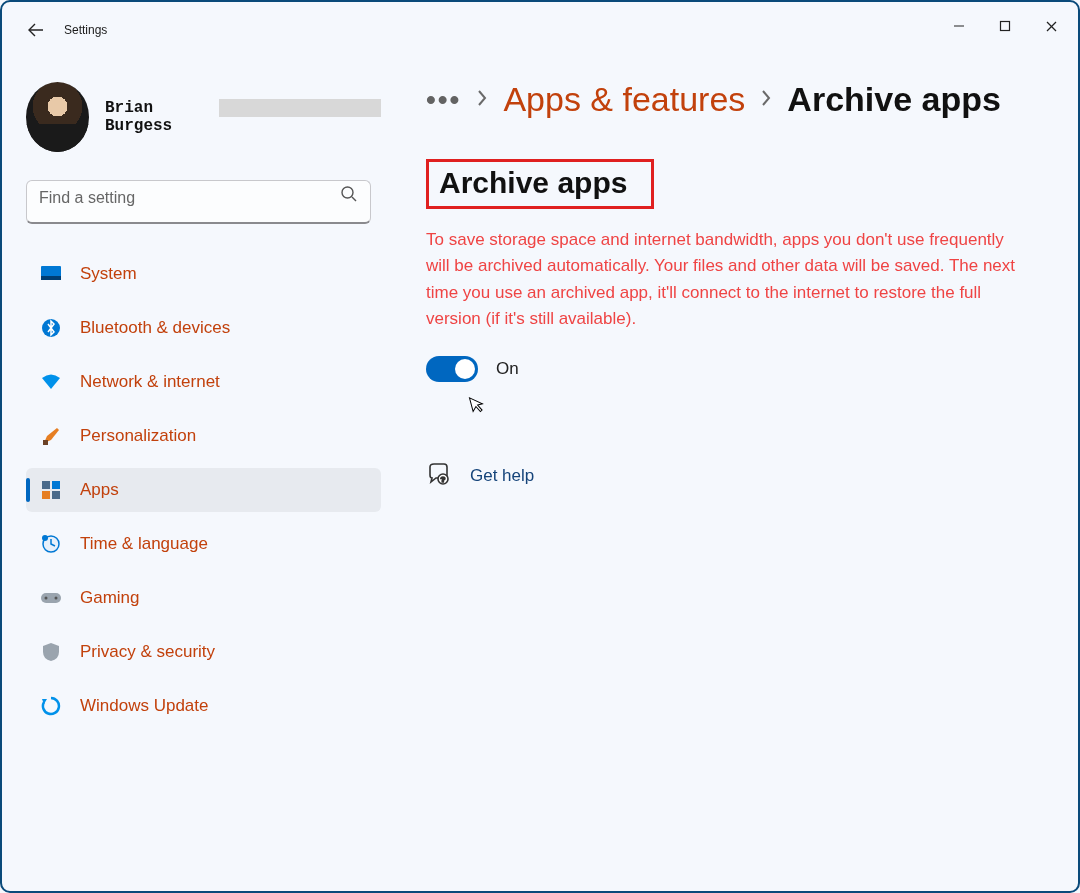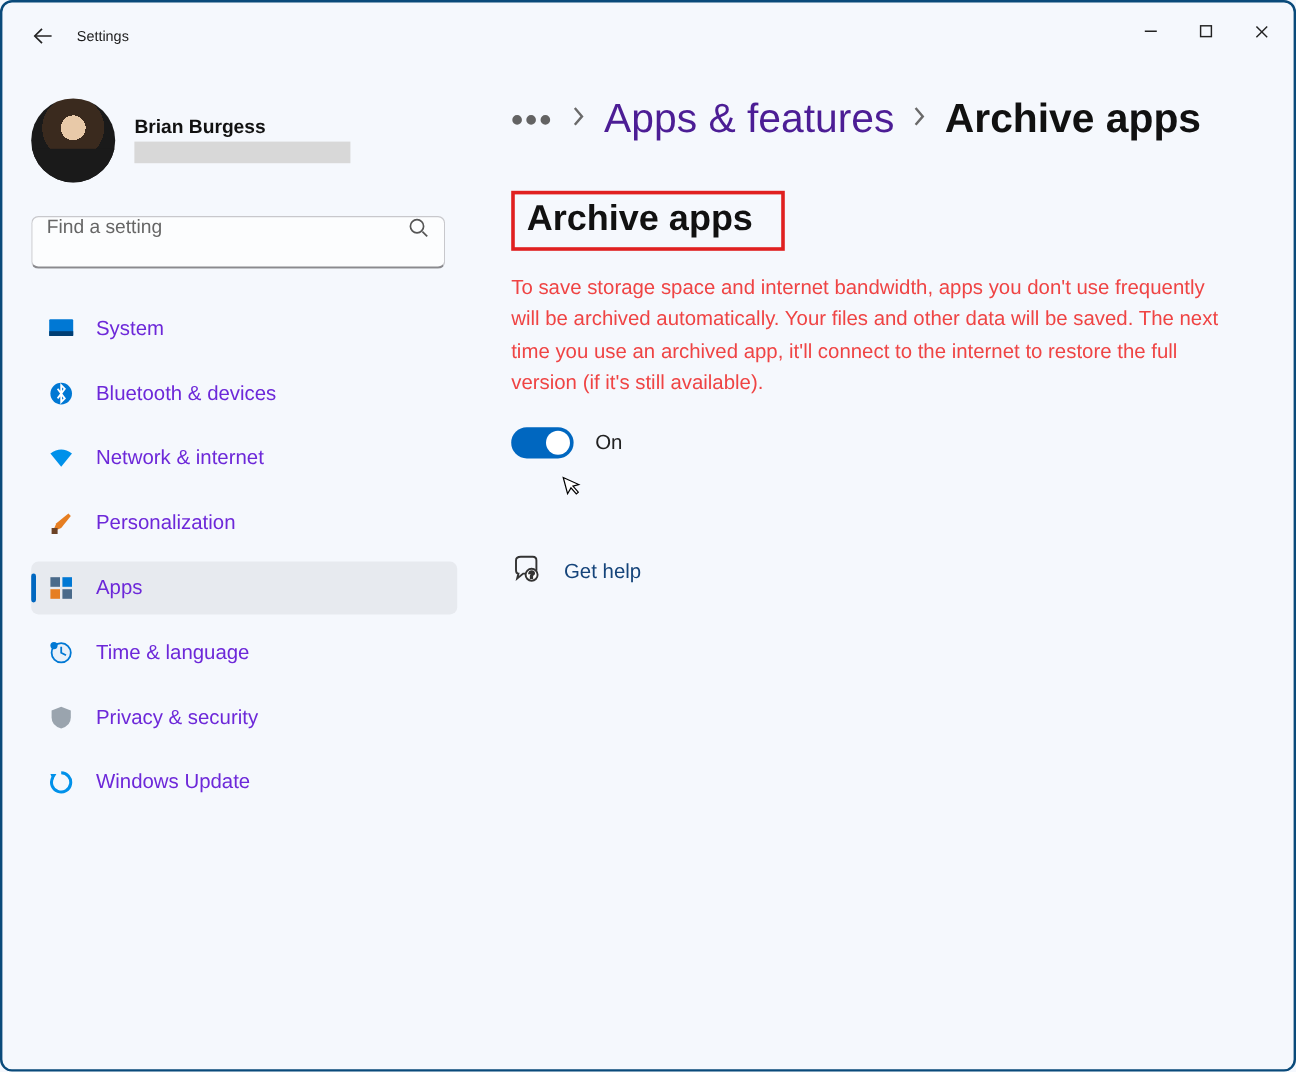--- a/index.html
+++ b/index.html
@@ -56,48 +56,48 @@
     background: radial-gradient(circle at 50% 35%, #e8c9a8 0 18%, #3a2a1e 18% 45%, #1a1a1a 45% 100%);
     position: relative;
     overflow: hidden;
   }
   .avatar::after{
     content:"";
     position:absolute;
     left:0;right:0;bottom:0;height:40%;
     background:#1a1a1a;
   }
-  .profile-text { display:flex; flex-direction:column; gap:2px; }
+  .profile-text { display:flex; flex-direction:row; gap:2px;font-family:Liberation Mono, monospace; }
   .profile-name { font-size: 16px; font-weight: 600; color:#111; }
   .profile-email { width: 180px; height: 18px; background: #d8d8d8; }
   .search-box {
     width: 345px; height: 44px;
     background: #fcfdfe;
     border: 1px solid #c8c8cc;
     border-bottom: 2px solid #8a8a8e;
     border-radius: 6px;
-    display: flex; align-items: flex-start;
-    padding: 0 12px;
+    display: flex; align-items: flex-end;
+    padding: 15px 12px;
     margin-bottom: 28px;
   }
   .search-box input {
     flex: 1; border: none; outline: none; background: transparent;
     font-size: 16px; color: #555;
   }
   .search-box input::placeholder { color: #666; }
   .nav { display:flex; flex-direction:column; gap:2px; }
   .nav-item {
     height: 44px;
     display: flex; align-items: center;
     gap: 18px;
     padding: 0 12px 0 14px;
     border-radius: 6px;
     cursor: pointer;
     font-size: 17px;
-    color: #6d28d9;
+    color: #c2410c;
     position: relative;
     margin-bottom: 8px;
   }
   .nav-item.selected {
     background: #e7eaef;
   }
   .nav-item.selected::before {
     content:"";
     position:absolute;
     left:0; top:10px; bottom:10px; width:3.5px;
@@ -111,21 +111,21 @@
     right: 20px;
     top: 78px;
   }
   .breadcrumb {
     display:flex; align-items:center; gap:14px;
     margin-bottom: 40px;
     white-space: nowrap;
   }
   .bc-more { font-size: 28px; color:#636363; letter-spacing:2px; font-weight:700; cursor:pointer;}
   .bc-sep { color:#6a6a6a; }
-  .bc-link { font-size: 34px; color:#4c1d95; cursor:pointer; }
+  .bc-link { font-size: 34px; color:#c2410c; cursor:pointer; }
   .bc-current { font-size: 34px; color:#111; font-weight:600; }
   .section-title-box {
     border: 3px solid #e02020;
     display:inline-block;
     padding: 4px 24px 6px 10px;
     margin-bottom: 18px;
   }
   .section-title { font-size: 30px; font-weight:600; color:#111; }
   .section-desc {
     font-size: 17px; color:#ef4444; line-height:1.55;
@@ -254,20 +254,30 @@
     </div>
     <div class="nav-item">
       <span class="nav-icon">
         <svg width="20" height="20" viewBox="0 0 20 20">
             <circle cx="10" cy="10" r="8" fill="#e8f0fa" stroke="#0078d4" stroke-width="1.5"></circle>
             <path d="M10 5 L10 10 L14 12" stroke="#0078d4" stroke-width="1.5" fill="none"></path>
             <circle cx="4" cy="4" r="3" fill="#0078d4"></circle>
           </svg>
       </span>
       <span>Time &amp; language</span>
+    </div>
+    <div class="nav-item">
+      <span class="nav-icon">
+        <svg width="22" height="16" viewBox="0 0 22 16">
+            <rect x="1" y="3" width="20" height="10" rx="5" fill="#9aa4ae"></rect>
+            <circle cx="6" cy="8" r="1.5" fill="#555"></circle>
+            <circle cx="16" cy="8" r="1.5" fill="#555"></circle>
+          </svg>
+      </span>
+      <span>Gaming</span>
     </div>
     <div class="nav-item">
       <span class="nav-icon">
         <svg width="18" height="20" viewBox="0 0 18 20">
             <path d="M9 1 L17 4 L17 10 Q17 17 9 19 Q1 17 1 10 L1 4 Z" fill="#9aa4ae"></path>
           </svg>
       </span>
       <span>Privacy &amp; security</span>
     </div>
     <div class="nav-item">

